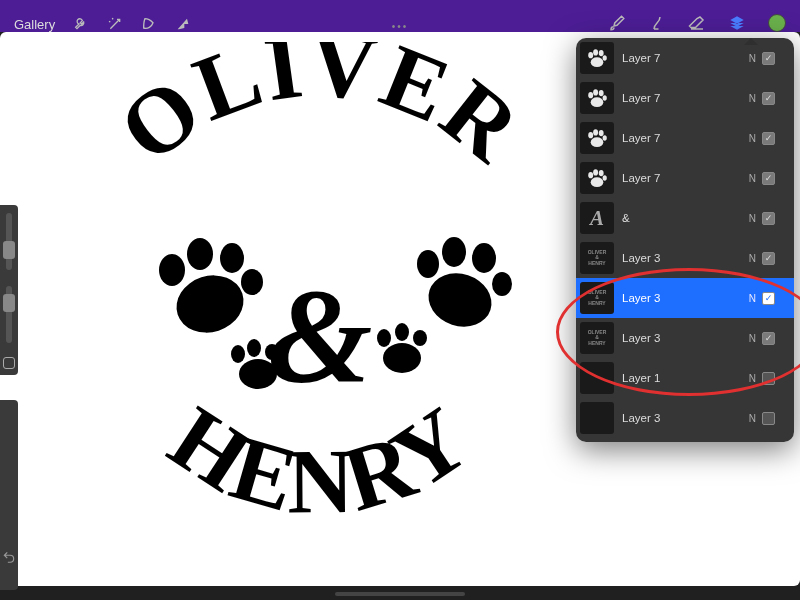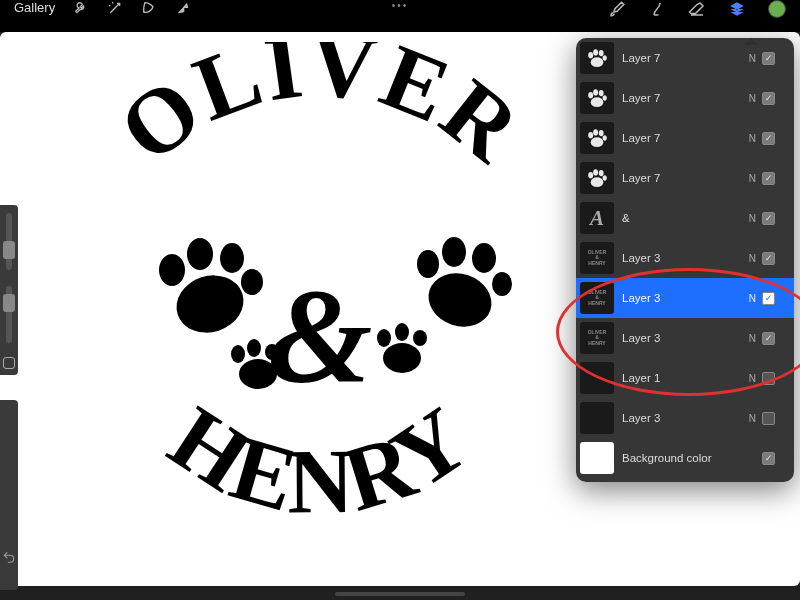--- a/index.html
+++ b/index.html
@@ -1,17 +1,17 @@
 <!DOCTYPE html>
 <html><head>
 <meta charset="utf-8">
 <style>
   * { box-sizing: border-box; margin: 0; padding: 0; }
   html, body { width: 800px; height: 600px; overflow: hidden; font-family: -apple-system, Helvetica, Arial, sans-serif; background: #202020; }
-  .toolbar { position: absolute; top: 0; left: 0; right: 0; height: 32px; background: #000000; display: flex; align-items: flex-start; color: #ccc; z-index: 10; }
+  .toolbar { position: absolute; top: 0; left: 0; right: 0; height: 32px; background: #4c1d95; display: flex; align-items: flex-end; color: #ccc; z-index: 10; }
   .gallery { margin-left: 14px; font-size: 13px; color: #ddd; cursor: pointer; }
   .tool-icons-left { display: flex; gap: 18px; margin-left: 18px; }
   .tool-icons-left .ico { width: 16px; height: 16px; display: flex; align-items: center; justify-content: center; color: #bbb; cursor: pointer; }
   .center-dots { position: absolute; left: 50%; transform: translateX(-50%); color: #888; font-size: 10px; letter-spacing: 2px; }
   .tool-icons-right { margin-left: auto; display: flex; gap: 22px; align-items: center; margin-right: 14px; }
   .tool-icons-right .ico { width: 18px; height: 18px; display: flex; align-items: center; justify-content: center; color: #bbb; cursor: pointer; }
   .layers-ico svg { fill: #4a7dff; }
   .color-swatch { width: 18px; height: 18px; border-radius: 50%; background: #6ab04c; border: 1px solid #444; cursor: pointer; }
   
   .canvas-area { position: absolute; top: 32px; left: 0; right: 0; bottom: 14px; background: #fff; border-radius: 6px; overflow: hidden; }
@@ -272,23 +272,18 @@
         <span class="layer-name">Layer 1</span>
         <span class="blend-mode">N</span>
         <span class="vis-check"></span>
       </div>
       <div class="layer-row">
         <div class="layer-thumb"></div>
         <span class="layer-name">Layer 3</span>
         <span class="blend-mode">N</span>
         <span class="vis-check"></span>
       </div>
-      <div class="layer-row">
-        <div class="layer-thumb bgwhite"></div>
-        <span class="layer-name">Background color</span>
-        <span class="vis-check on"></span>
-      </div>
     </div>
 </div>
 
 <div class="annotation" style="top:268px; right:-22px; width:266px; height:128px;"></div>
 
 <div class="home-bar"></div>
 
 </body></html>

